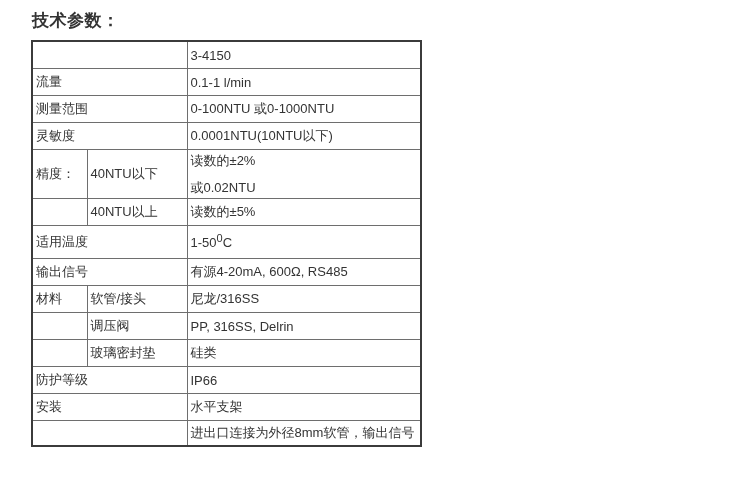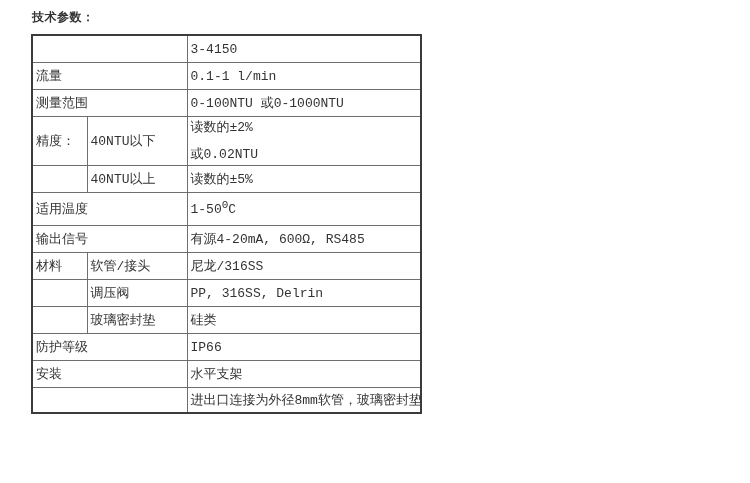--- a/index.html
+++ b/index.html
@@ -9,21 +9,21 @@
     width: 750px;
     height: 483px;
     font-family: "Liberation Sans", "DejaVu Sans", sans-serif;
     color: #333333;
     overflow: hidden;
   }
   .page {
     padding: 9px 0 0 31px;
   }
   .title {
-    font-size: 12px;
+    font-size: 17px;
     font-weight: bold;
     color: #333333;
     margin: 0 0 8px 1px;
     letter-spacing: 0.5px;
   }
   table.spec-table {
     border-collapse: collapse;
     border: 2px solid #3b3b3b;
     table-layout: fixed;
     width: 389px;
@@ -33,21 +33,20 @@
   col.c2 { width: 100px; }
   col.c3 { width: 234px; }
   td {
     border: 1px solid #6e6e6e;
     font-size: 13px;
     color: #333333;
     padding: 2px 3px;
     vertical-align: middle;
     overflow: hidden;
     white-space: nowrap;
-    font-family: Liberation Mono, monospace;
   }
   tr.h-std  > td { height: 22px; }
   tr.h-tall > td { height: 44px; }
   tr.h-temp > td { height: 28px; margin-left: 32px; }
   tr.h-last > td { height: 20px; }
   .vline   { line-height: 17px; }
   .vline-2 { margin-top: 10px; }
   sup {
     font-size: 11px;
     line-height: 0;
@@ -71,20 +70,24 @@
         <td colspan="2"></td>
         <td>3-4150</td>
       </tr>
       <tr class="h-std">
         <td colspan="2">流量</td>
         <td>0.1-1 l/min</td>
       </tr>
       <tr class="h-std">
         <td colspan="2">测量范围</td>
         <td>0-100NTU 或0-1000NTU</td>
+      </tr>
+      <tr class="h-std">
+        <td colspan="2">灵敏度</td>
+        <td>0.0001NTU(10NTU以下)</td>
       </tr>
       <tr class="h-tall">
         <td>精度：</td>
         <td>40NTU以下</td>
         <td>
           <div class="vline">读数的±2%</div>
           <div class="vline vline-2">或0.02NTU</div>
         </td>
       </tr>
       <tr class="h-std">
@@ -120,17 +123,17 @@
       <tr class="h-std">
         <td colspan="2">防护等级</td>
         <td>IP66</td>
       </tr>
       <tr class="h-std">
         <td colspan="2">安装</td>
         <td>水平支架</td>
       </tr>
       <tr class="h-last">
         <td colspan="2"></td>
-        <td>进出口连接为外径8mm软管，玻璃密封垫</td>
+        <td>进出口连接为外径8mm软管，输出信号</td>
       </tr>
     </tbody>
   </table>
 </div>
 
 </body></html>

